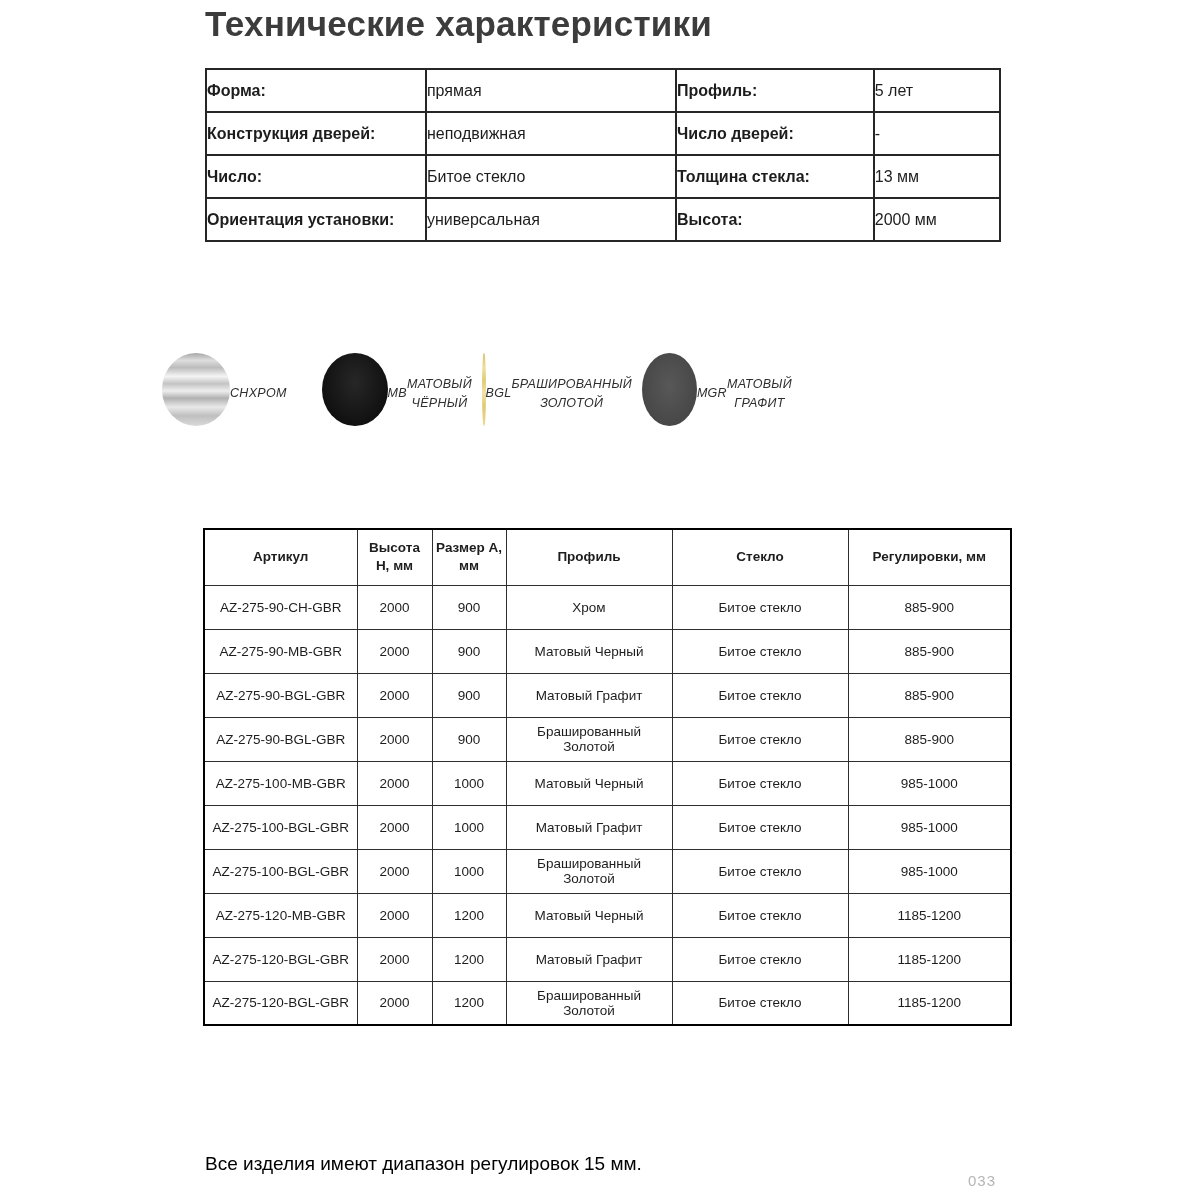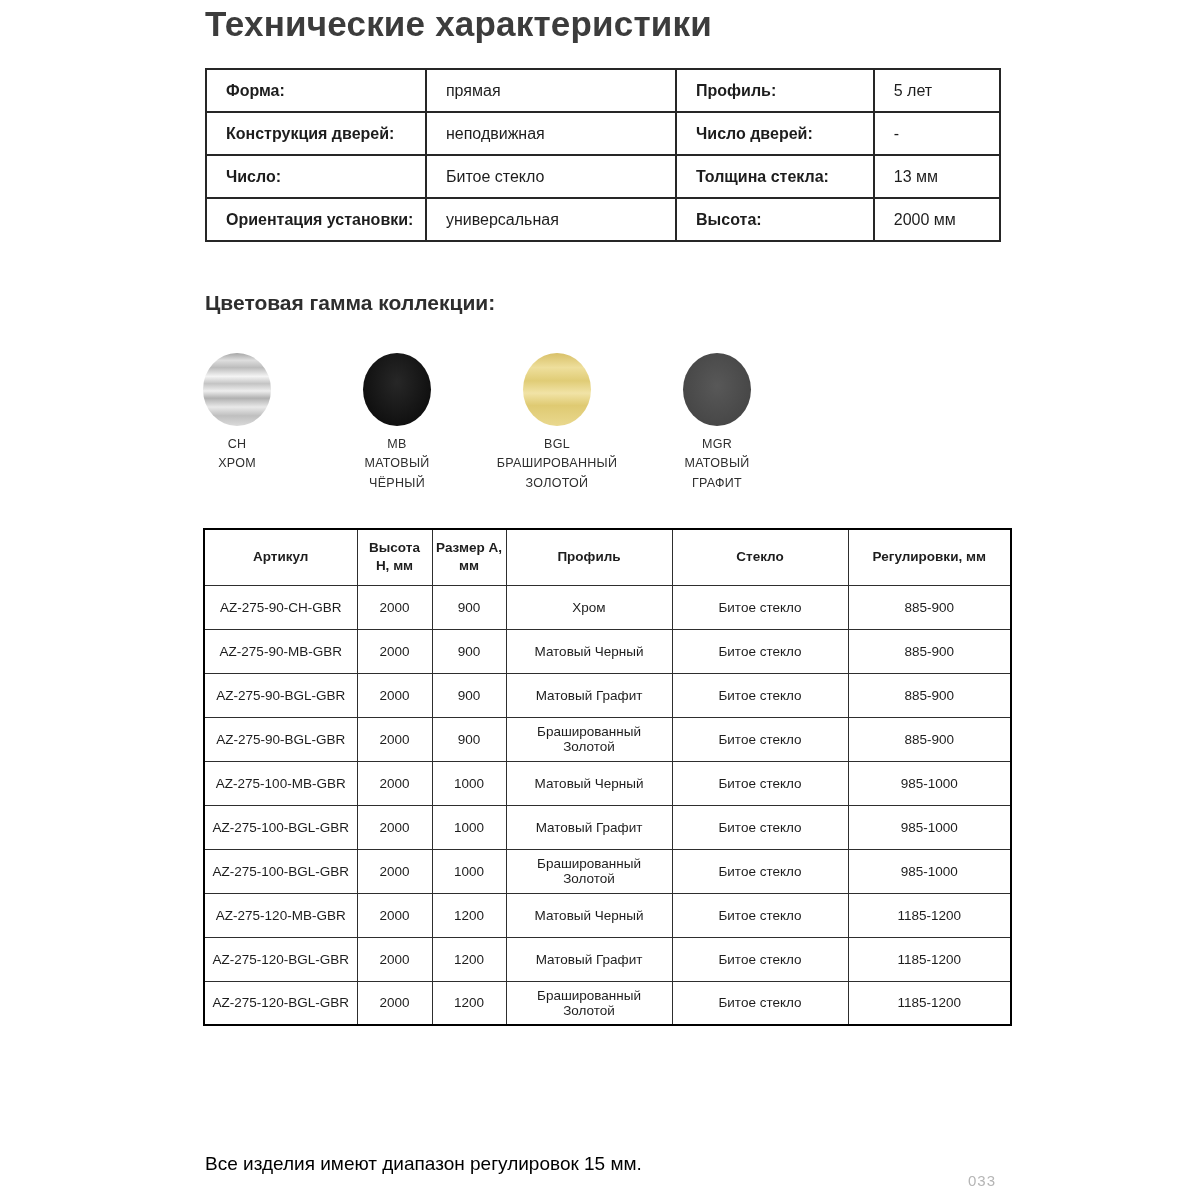--- a/index.html
+++ b/index.html
@@ -4,31 +4,31 @@
 <style>
   * { margin:0; padding:0; box-sizing:border-box; }
   html,body { background:#ffffff; }
   body { font-family:"Liberation Sans", sans-serif; color:#1d1d1d; }
   .page { position:relative; width:1200px; height:1200px; background:#fff; overflow:hidden; }
 
   .title { position:absolute; left:205px; top:4px; font-size:35px; font-weight:600; color:#3c3c3c; letter-spacing:0.2px; }
 
   
   .spec-table { position:absolute; left:205px; top:68px; width:796px; border-collapse:collapse; table-layout:fixed; }
-  .spec-table td { border:2px solid #262626; height:43px; font-size:16px; padding-left:19px; vertical-align:middle; color:#1d1d1d; }
+  .spec-table td { border:2px solid #262626; height:43px; font-size:16px; vertical-align:middle; color:#1d1d1d; }
   .spec-table td.lbl { font-weight:700; }
   .spec-table col.c1 { width:27.7%; }
   .spec-table col.c2 { width:31.5%; }
   .spec-table col.c3 { width:24.9%; }
   .spec-table col.c4 { width:15.9%; }
 
   
   .palette-heading { position:absolute; left:205px; top:291px; font-size:21px; font-weight:700; color:#2e2e2e; }
   .palette { position:absolute; left:162px; top:353px; display:flex; gap:10px; }
-  .swatch { width:150px; display:flex; flex-direction:column; align-items:center; text-align:center; }
+  .swatch { width:150px; display:flex; flex-direction:row; align-items:center; text-align:center;font-style:italic; }
   .circle { width:68px; height:73px; border-radius:50%; margin-bottom:9px; }
   .circle[data-color="chrome"] { background:linear-gradient(180deg,#a6a6a6 0%,#dedede 10%,#bcbcbc 20%,#f4f4f4 32%,#c4c4c4 42%,#eeeeee 52%,#b1b1b1 62%,#e9e9e9 74%,#bfbfbf 86%,#dadada 100%); }
   .circle[data-color="black"] { background:radial-gradient(ellipse at 50% 40%, #272727 0%, #0f0f0f 75%); }
   .circle[data-color="gold"] { background:linear-gradient(180deg,#d8c068 0%,#eedf9c 20%,#e0cc76 38%,#f1e3a6 55%,#dfca72 72%,#e9d88e 100%); }
   .circle[data-color="graphite"] { background:radial-gradient(ellipse at 50% 45%, #585858 0%, #454545 80%); }
   .sw-code, .sw-name { font-size:12.5px; line-height:1.55; color:#2e2e2e; letter-spacing:0.3px; }
   .sw-name { white-space:pre-line; }
 
   
   .main-table { position:absolute; left:203px; top:528px; width:807px; border-collapse:collapse; table-layout:fixed; border:2px solid #000000; }
@@ -80,21 +80,20 @@
       </tr>
         <tr>
         <td class="lbl">Ориентация установки:</td>
         <td class="val">универсальная</td>
         <td class="lbl">Высота:</td>
         <td class="val">2000 мм</td>
       </tr>
       </tbody>
   </table>
 
-  <h2 class="palette-heading">Цветовая гамма коллекции:</h2>
 
   <div class="palette">
       <div class="swatch">
       <div class="circle" data-color="chrome"></div>
       <div class="sw-code">CH</div>
       <div class="sw-name">ХРОМ</div>
     </div>
       <div class="swatch">
       <div class="circle" data-color="black"></div>
       <div class="sw-code">MB</div>

